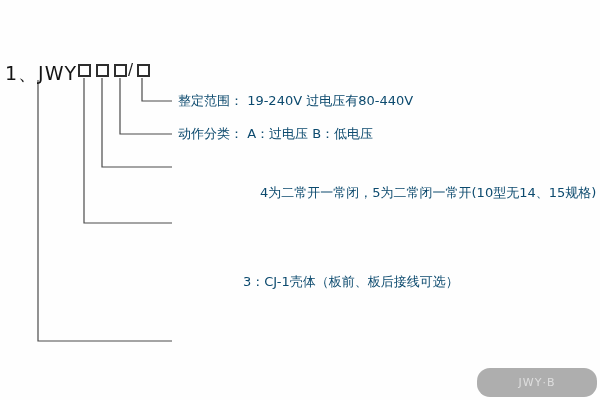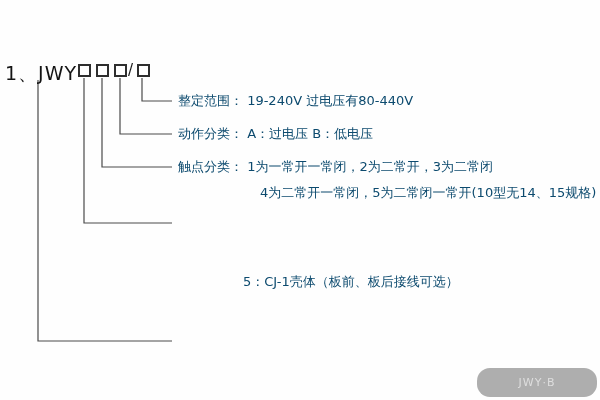--- a/index.html
+++ b/index.html
@@ -82,25 +82,24 @@
   <div class="digit-box" style="left:78px"></div>
   <div class="digit-box" style="left:96px"></div>
   <div class="digit-box" style="left:114px"></div>
   <div class="slash" style="left:128px">/</div>
   <div class="digit-box" style="left:137px"></div>
 
   <div class="callout" style="left:178px; top:93px">整定范围：  19-240V 过电压有80-440V</div>
 
   <div class="callout" style="left:178px; top:126px">动作分类：  A：过电压    B：低电压</div>
 
-  <div class="callout" style="left:178px; top:159px">触点分类：  1为一常开一常闭，2为二常开，3为二常闭</div>
 
   <div class="callout" style="left:260px; top:185px">4为二常开一常闭，5为二常闭一常开(10型无14、15规格)</div>
 
 
 
-  <div class="callout" style="left:243px; top:274px">5：CJ-1壳体（板前、板后接线可选）</div>
+  <div class="callout" style="left:243px; top:274px">3：CJ-1壳体（板前、板后接线可选）</div>
 
 
 
   <div class="watermark">JWY·B</div>
 
 </div>
 
 </body></html>

